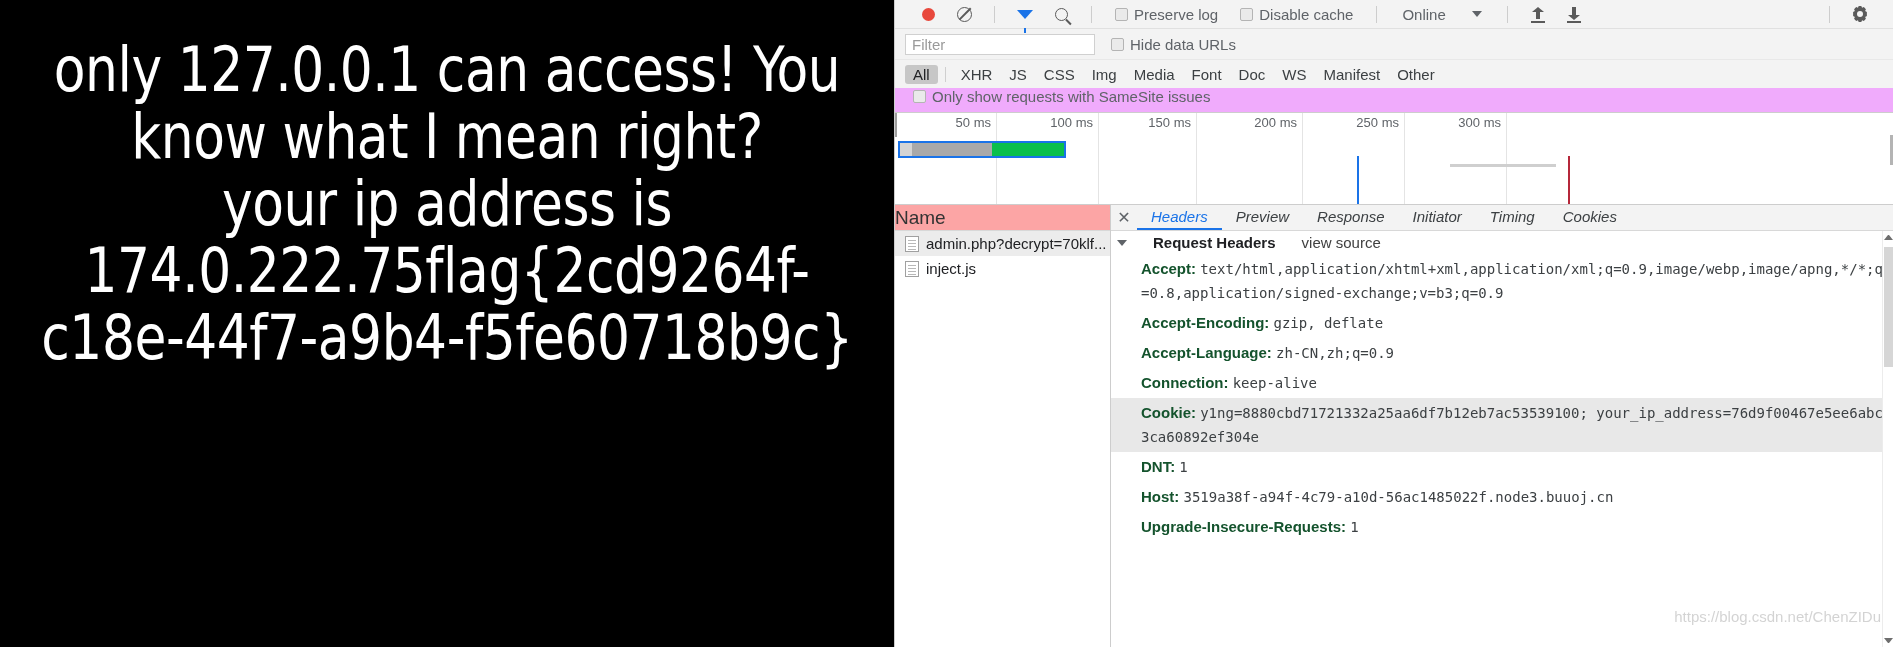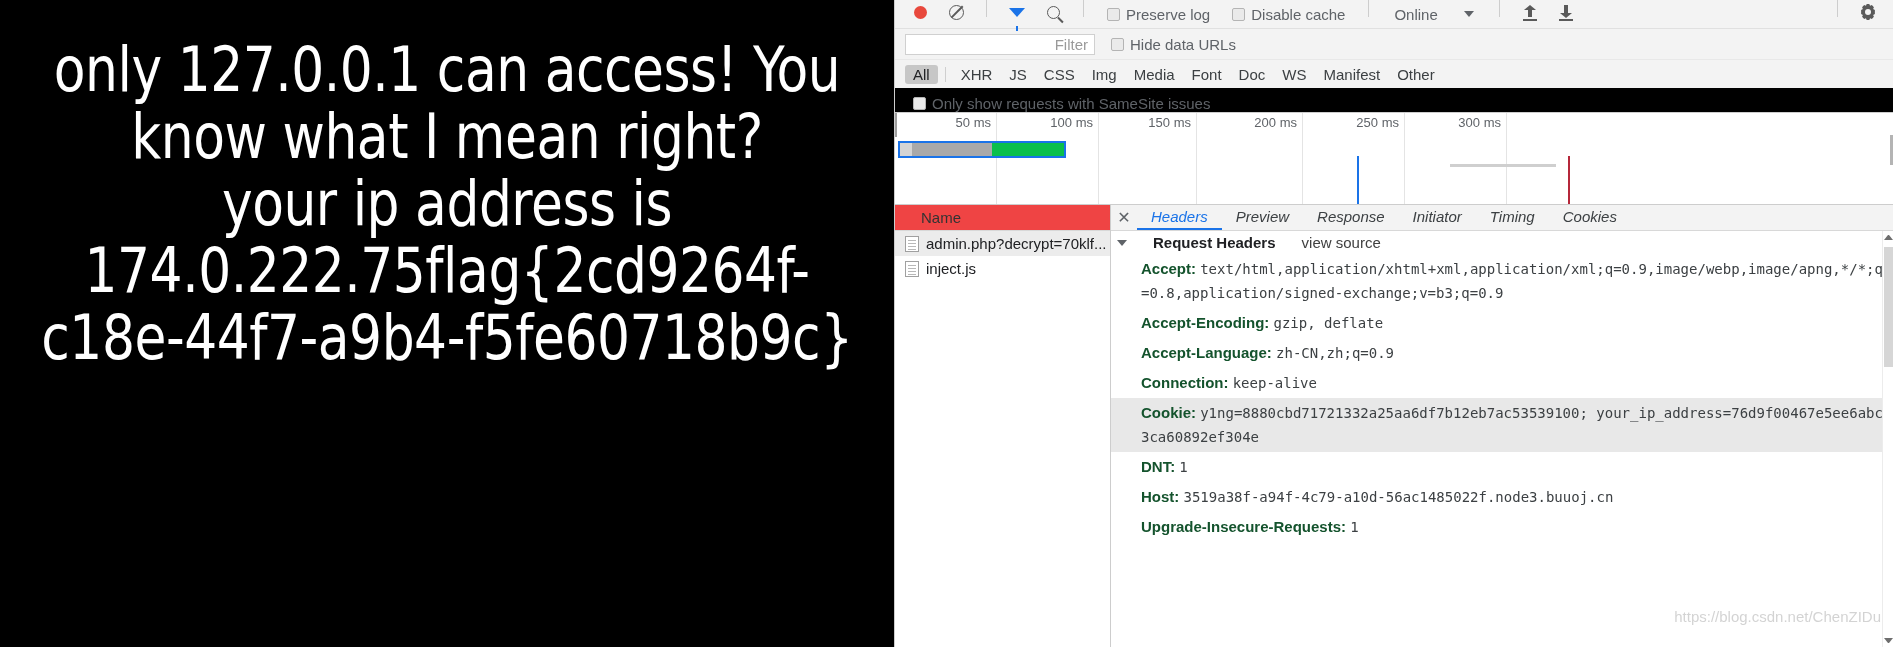--- a/index.html
+++ b/index.html
@@ -49,21 +49,22 @@
     color: #333;
     position: relative;
     overflow: hidden;
   }
 
   
   .dt-toolbar {
     height: 29px;
     flex: 0 0 29px;
     display: flex;
-    padding: 0 12px;
+    align-items: center;
+    padding: 0 20px;
     background: #f3f3f3;
     border-bottom: 1px solid #e0e0e0;
     gap: 10px;
   }
   .tb-btn {
     width: 26px; height: 24px;
     display: flex; align-items: center; justify-content: center;
     cursor: default;
   }
   .tb-sep { width: 1px; height: 17px; background: #cdcdcd; margin: 0 7px; }
@@ -108,43 +109,43 @@
   .dt-filterbar {
     height: 31px; flex: 0 0 31px;
     display: flex; align-items: center;
     padding: 0 10px; gap: 10px;
     background: #f3f3f3; border-bottom: 1px solid #e8e8e8;
   }
   .filter-input {
     width: 190px; height: 21px;
     background: #fff; border: 1px solid #d0d0d0;
     padding: 0 6px; font-size: 15px; color: #4c1d95;
-    font-family: "Liberation Sans", sans-serif; outline: none; text-align: right;
+    font-family: "Liberation Sans", sans-serif; outline: none;
   }
   .filter-input::placeholder { color: #9a9a9a; }
 
   
   .dt-typesbar {
     height: 28px; flex: 0 0 28px;
     display: flex; align-items: center;
     padding: 0 10px; gap: 1px;
     background: #f3f3f3;
   }
   .chip {
     padding: 1px 8px; font-size: 15px; color: #3c4043;
     border-radius: 3px; cursor: default; white-space: nowrap;
   }
   .chip.active { background: #c7c7c7; color: #202124; }
   .chip-sep { width: 1px; height: 15px; background: #cfcfcf; margin: 0 6px; }
 
   
   .dt-samesite {
     height: 25px; flex: 0 0 25px;
-    display: flex; align-items: flex-end; padding: 0 12px;
-    background: #000000; border-bottom: 1px solid #cdcdcd;
+    display: flex; align-items: flex-start; padding: 0 12px;
+    background: #f0abfc; border-bottom: 1px solid #cdcdcd;
   }
 
   
   .dt-overview {
     height: 92px; flex: 0 0 92px;
     background: #fff; position: relative;
     border-bottom: 1px solid #cdcdcd; overflow: hidden;
   }
   .ov-tick {
     position: absolute; top: 0; height: 92px;
@@ -167,23 +168,23 @@
   
   .dt-split { flex: 1 1 auto; display: flex; min-height: 0; }
 
   .req-pane {
     width: 216px; flex: 0 0 216px;
     background: #fff; display: flex; flex-direction: column;
     border-right: 1px solid #cdcdcd; overflow: hidden;
   }
   .req-header {
     height: 26px; flex: 0 0 26px;
-    display: flex; align-items: center; padding-left: 26px;
-    background: #ef4444; border-bottom: 1px solid #d8d8d8;
-    font-size: 15px; color: #333;
+    display: flex; align-items: center; padding-left: 0;
+    background: #fca5a5; border-bottom: 1px solid #d8d8d8;
+    font-size: 19px; color: #333;
   }
   .req-row {
     height: 25px; display: flex; align-items: center;
     gap: 7px; padding-left: 10px; font-size: 15px; color: #202124;
     cursor: default; white-space: nowrap; overflow: hidden;
   }
   .req-row.selected { background: #ececec; }
   .doc-icon {
     width: 14px; height: 16px; flex: 0 0 14px;
     border: 1px solid #a0a0a0; background: #fff; position: relative;

